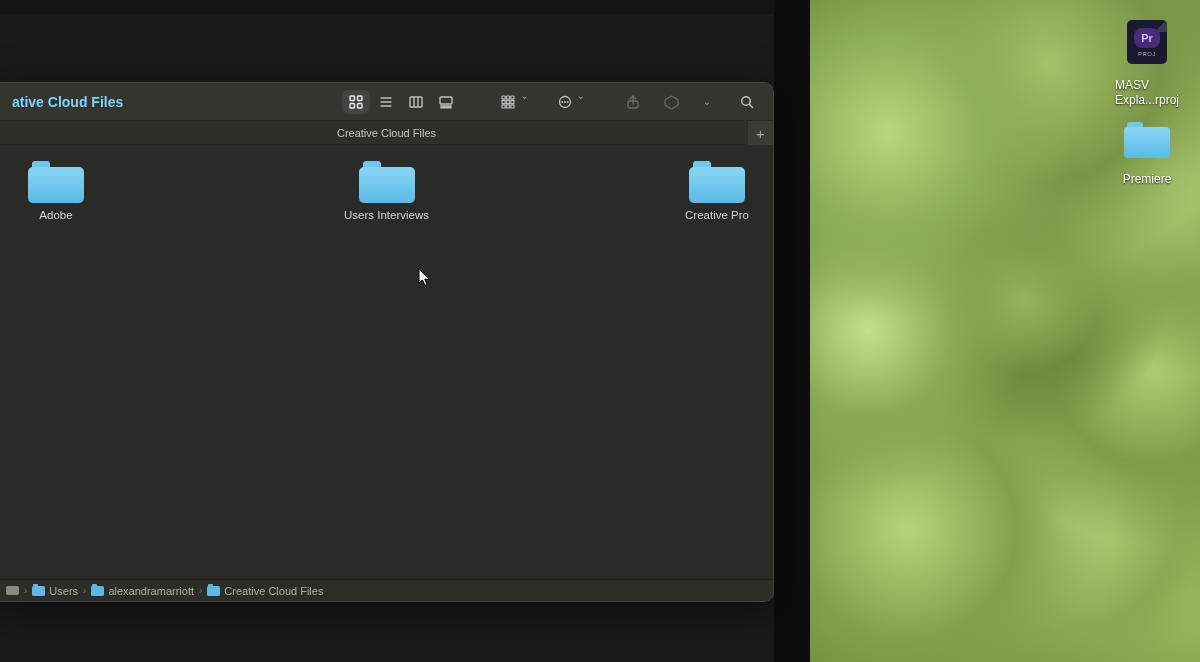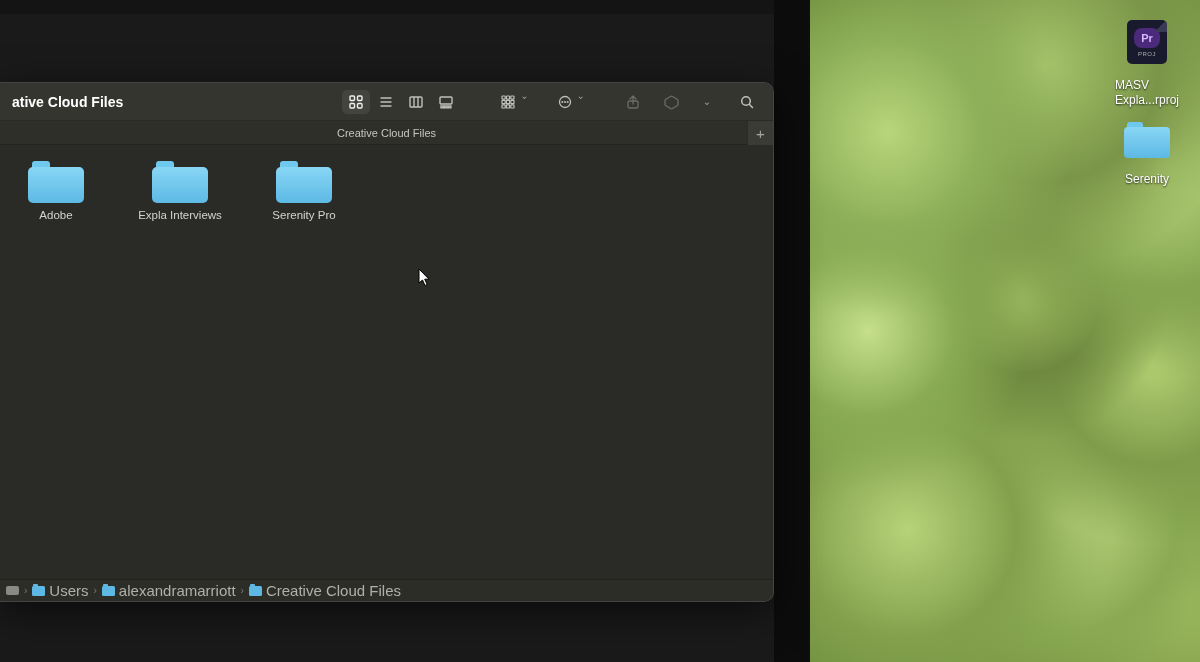--- a/index.html
+++ b/index.html
@@ -174,21 +174,21 @@
 .finder-toolbar {
   height: 38px;
   background: #35352f;
   display: flex;
   align-items: center;
   padding: 0 12px;
   gap: 10px;
   border-bottom: 1px solid rgba(0,0,0,0.2);
 }
 .win-title {
-  color: #ffffff;
+  color: #7dd3fc;
   font-size: 14px;
   font-weight: 600;
   margin-right: auto;
 }
 .tb-group { display: flex; gap: 2px; }
 .tb-btn {
   width: 28px; height: 24px;
   display: flex; align-items: center; justify-content: center;
   border-radius: 5px;
   color: #bfbfbc;
@@ -226,20 +226,21 @@
   font-size: 15px;
   border-left: 1px solid rgba(0,0,0,0.25);
 }
 
 .finder-content {
   height: calc(100% - 38px - 24px - 22px);
   padding: 16px 8px;
   display: flex;
   gap: 28px;
   align-items: flex-start;
+  justify-content: space-between;
 }
 .ficon {
   display: flex;
   flex-direction: column;
   align-items: center;
   width: 96px;
 }
 .fflabel {
   color: #d4d4cf;
   font-size: 11.5px;
@@ -288,21 +289,21 @@
   display: flex;
   align-items: center;
   padding: 0 6px;
   gap: 5px;
 }
 .path-seg {
   display: flex;
   align-items: center;
   gap: 4px;
   color: #b0b0aa;
-  font-size: 15px;
+  font-size: 11px;
 }
 .path-sep { color: #7a7a75; font-size: 10px; }
 .path-folder-mini {
   width: 13px; height: 10px;
   background: #5db9e4;
   border-radius: 1.5px;
   position: relative;
 }
 .path-folder-mini::before {
   content: ""; position: absolute;
@@ -336,21 +337,21 @@
   <div class="desktop-icons">
     <div class="desktop-item">
       <div class="prproj-icon">
         <div class="prproj-badge">Pr</div>
         <div class="prproj-sub">PROJ</div>
       </div>
       <div class="label">MASV<br>Expla...rproj</div>
     </div>
     <div class="desktop-item">
       <div class="dfolder"></div>
-      <div class="label">Serenity</div>
+      <div class="label">Premiere</div>
     </div>
   </div>
 </div>
 
 <div class="dark-strip"></div>
 
 <div class="finder">
   <div class="finder-toolbar">
     <div class="win-title">ative Cloud Files</div>
 
@@ -463,25 +464,25 @@
     <div class="tab-plus">+</div>
   </div>
 
   <div class="finder-content">
     <div class="ficon">
       <div class="ffolder"></div>
       <div class="fflabel">Adobe</div>
     </div>
     <div class="ficon">
       <div class="ffolder"></div>
-      <div class="fflabel">Expla Interviews</div>
+      <div class="fflabel">Users Interviews</div>
     </div>
     <div class="ficon">
       <div class="ffolder"></div>
-      <div class="fflabel">Serenity Pro</div>
+      <div class="fflabel">Creative Pro</div>
     </div>
   </div>
 
   <div class="finder-path">
     <div class="path-seg">
       <div class="path-hd-mini"></div>
     </div>
     <span class="path-sep">›</span>
     <div class="path-seg">
       <div class="path-folder-mini"></div>

